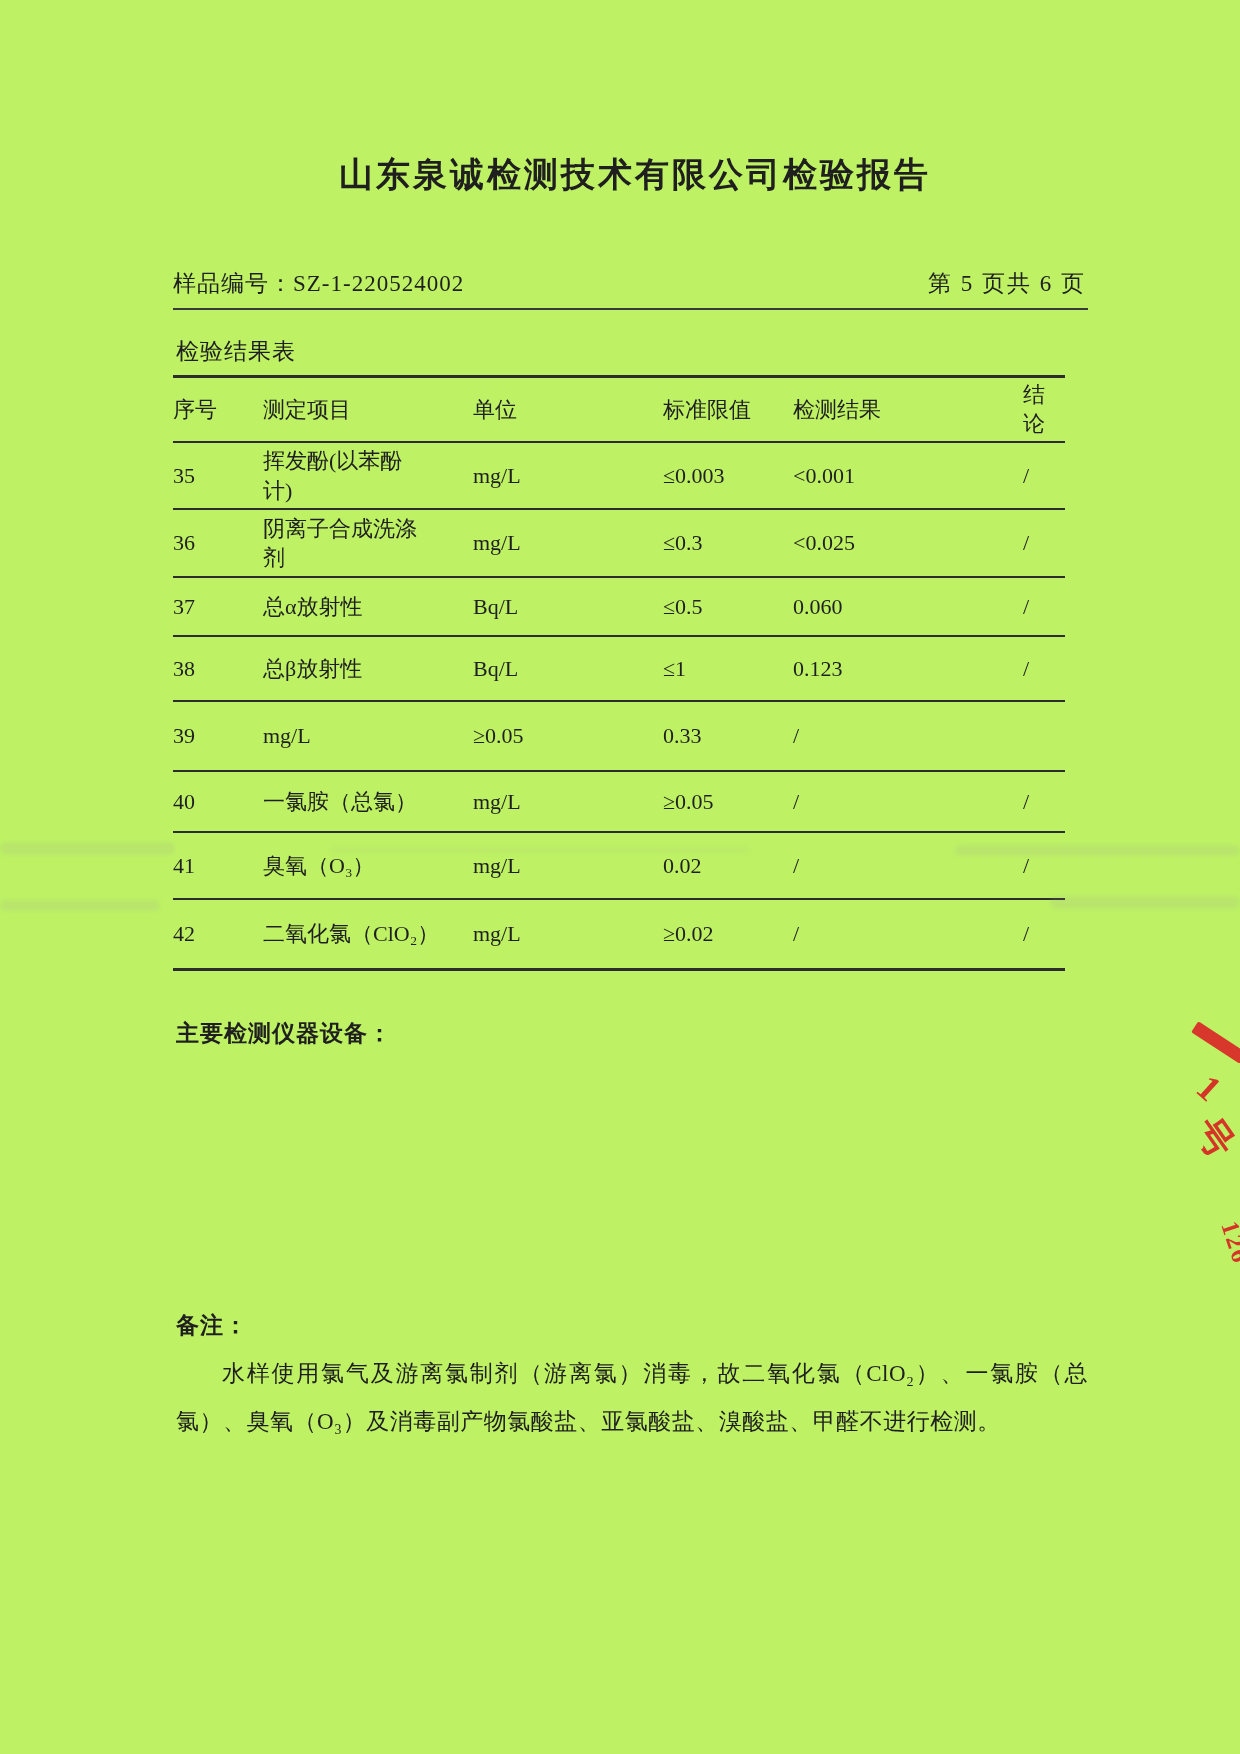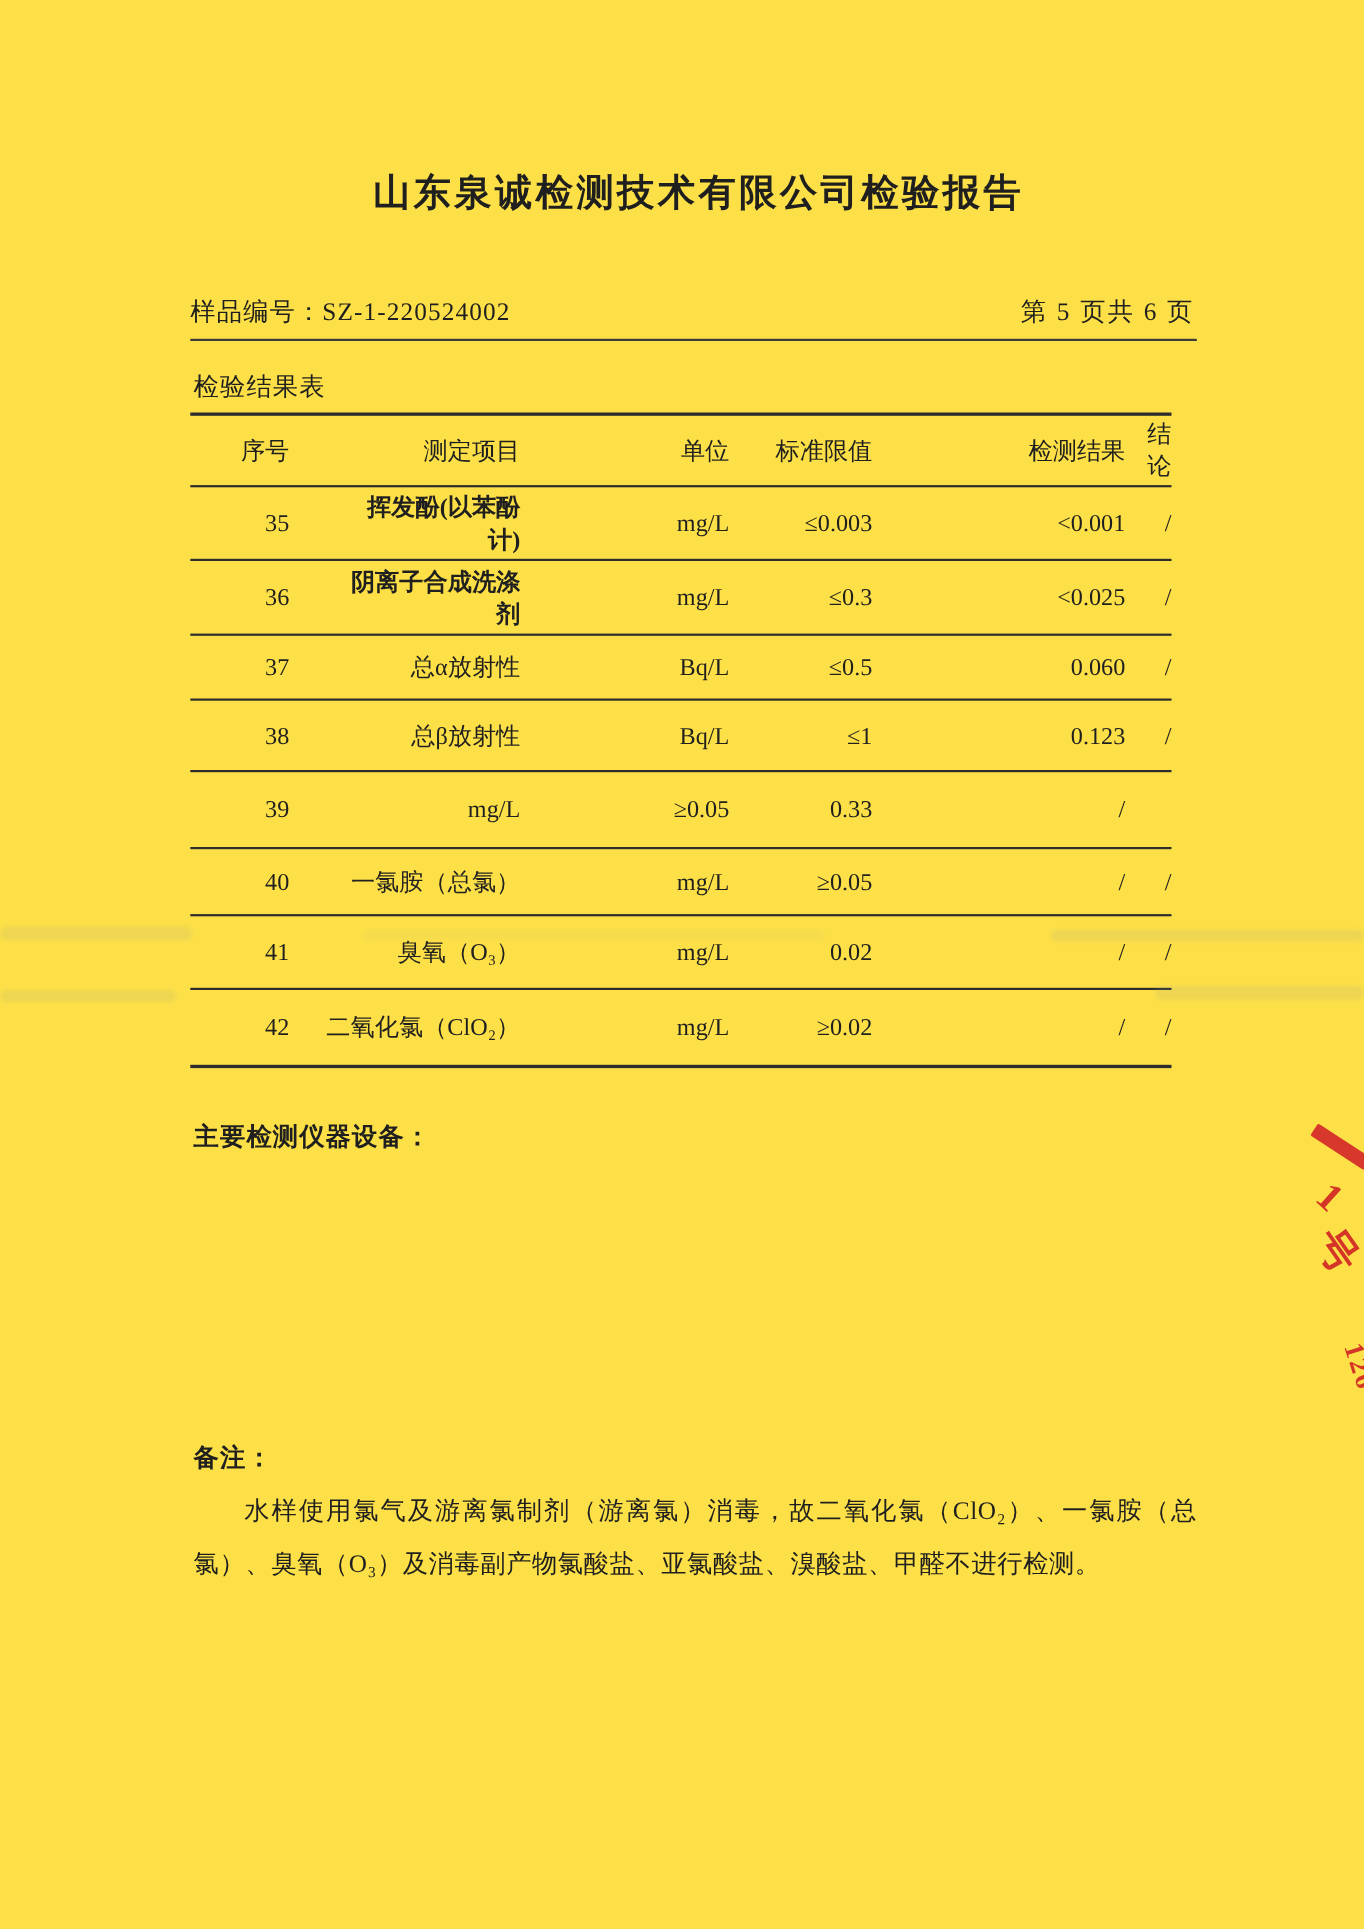--- a/index.html
+++ b/index.html
@@ -5,21 +5,21 @@
   html,body{margin:0;padding:0;}
   body{
     width:1240px;height:1754px;
     background:#f3f3f1;
     font-family:"Liberation Serif","DejaVu Serif",serif;
     color:#1f1f1f;
   }
   .page{
     position:relative;
     width:1240px;height:1754px;
-    background:#fde047;
+    background:#bef264;
     overflow:hidden;
   }
   
   .title{
     position:absolute;top:152px;left:170px;width:930px;
     margin:0;text-align:center;
     font-size:34px;font-weight:600;letter-spacing:3px;
   }
   
   .sample-row{
@@ -40,35 +40,35 @@
   .rtable{
     position:absolute;top:375px;left:173px;width:892px;
     border-top:3px solid #2d2d2d;
     border-bottom:3px solid #2d2d2d;
     font-size:22px;
   }
   .trow{
     display:grid;
     grid-template-columns:90px 210px 190px 130px 230px 42px;
     align-items:center;
-    text-align:right;
+    text-align:left;
     border-bottom:2px solid #2d2d2d;
   }
   .trow:last-child{border-bottom:none;}
   .trow.thead   {height:63px;}
   .trow.r0{height:65px;}
   .trow.r1{height:66px;}
   .trow.r2{height:57px;}
   .trow.r3{height:63px;}
   .trow.r4{height:68px;}
   .trow.r5{height:59px;}
   .trow.r6{height:65px;}
   .trow.r7{height:68px;}
   .td{line-height:1.32;}
-  .narrow{display:inline-block;max-width:160px;font-weight:bold;}
+  .narrow{display:inline-block;max-width:160px;}
   .vwrap{display:inline-block;width:1.15em;line-height:1.3;}
   
   .sec-head{
     position:absolute;left:176px;
     font-size:23px;font-weight:bold;letter-spacing:1px;
   }
   .equip-head{top:1018px;}
   .remark-head{top:1310px;}
   .para{
     position:absolute;left:176px;width:912px;margin:0;

